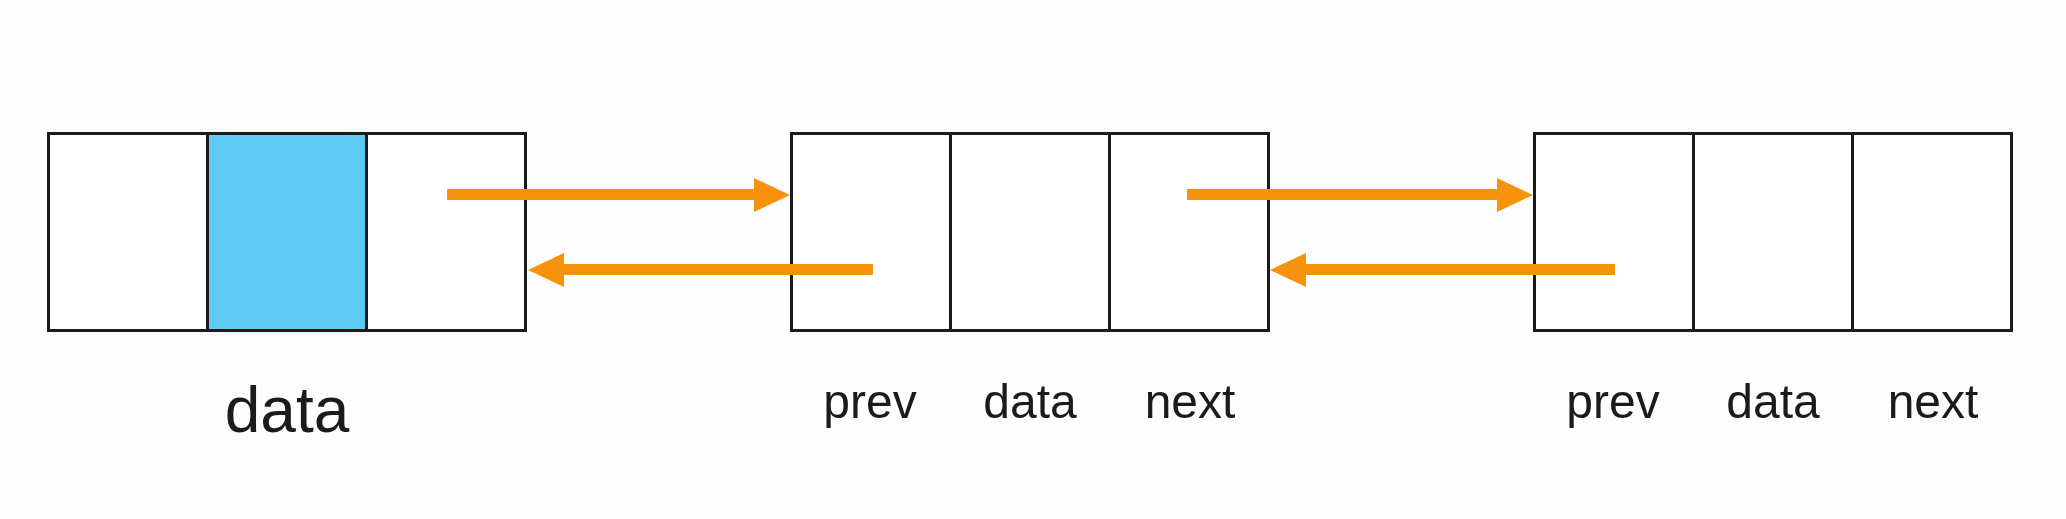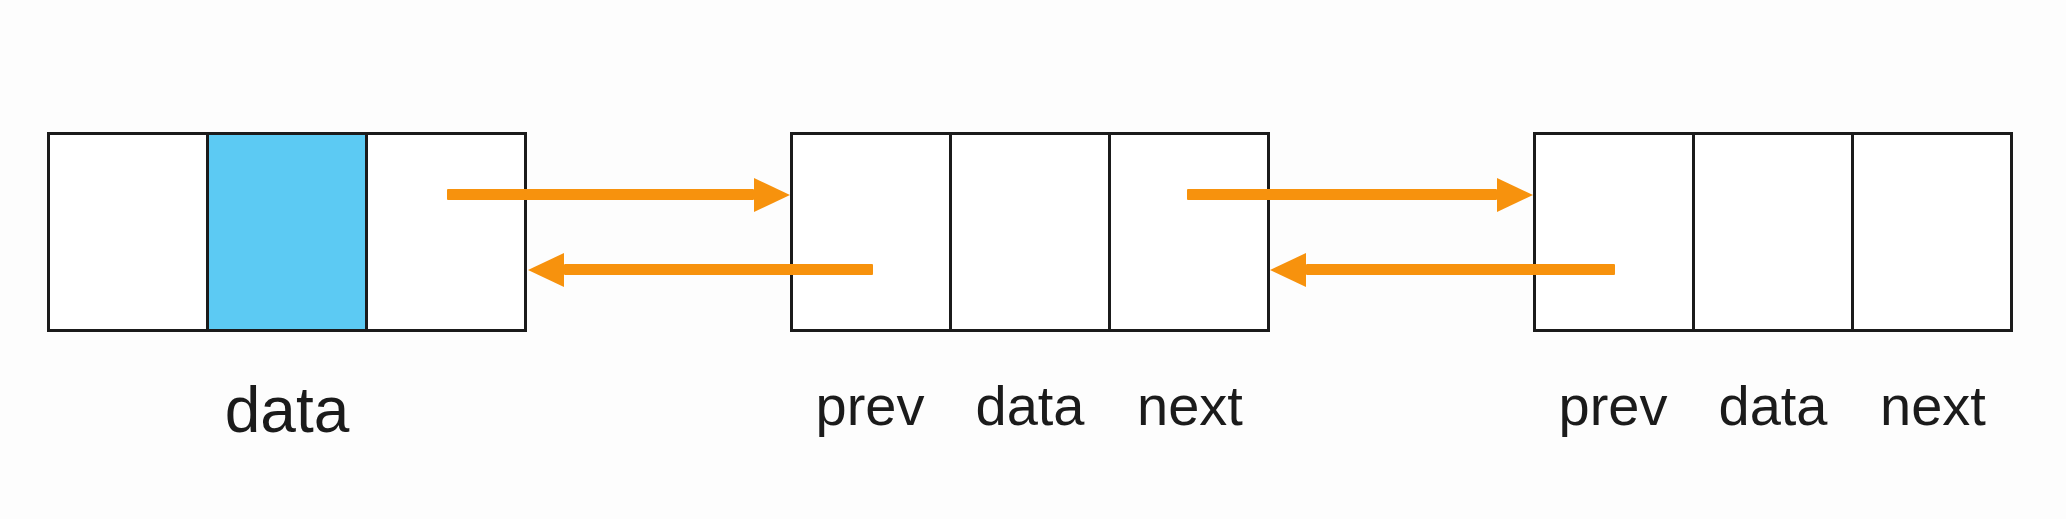--- a/index.html
+++ b/index.html
@@ -38,21 +38,21 @@
   .head.bwd2  { left:1270px; top:253px; }
 
   
   .single-label {
     position:absolute; top:378px; left:207px; width:160px;
     text-align:center; font-size:64px; line-height:1;
     color:#1b1b1b;
   }
   .label-row {
     position:absolute; top:378px; width:480px; display:flex;
-    font-size:56px; line-height:1; color:#1b1b1b;
+    font-size:48px; line-height:1; color:#1b1b1b;
   }
   .label-row-2 { left:790px; }
   .label-row-3 { left:1533px; }
   .label-row span { flex:1; text-align:center; }
 
   
   .watermark {
     position:absolute; top:464px; right:13px;
     font-size:30px; letter-spacing:1px; color:#cdcdcd;
     text-shadow:-1px -1px 0 #ffffff, 1px 1px 1px #9a9a9a;

